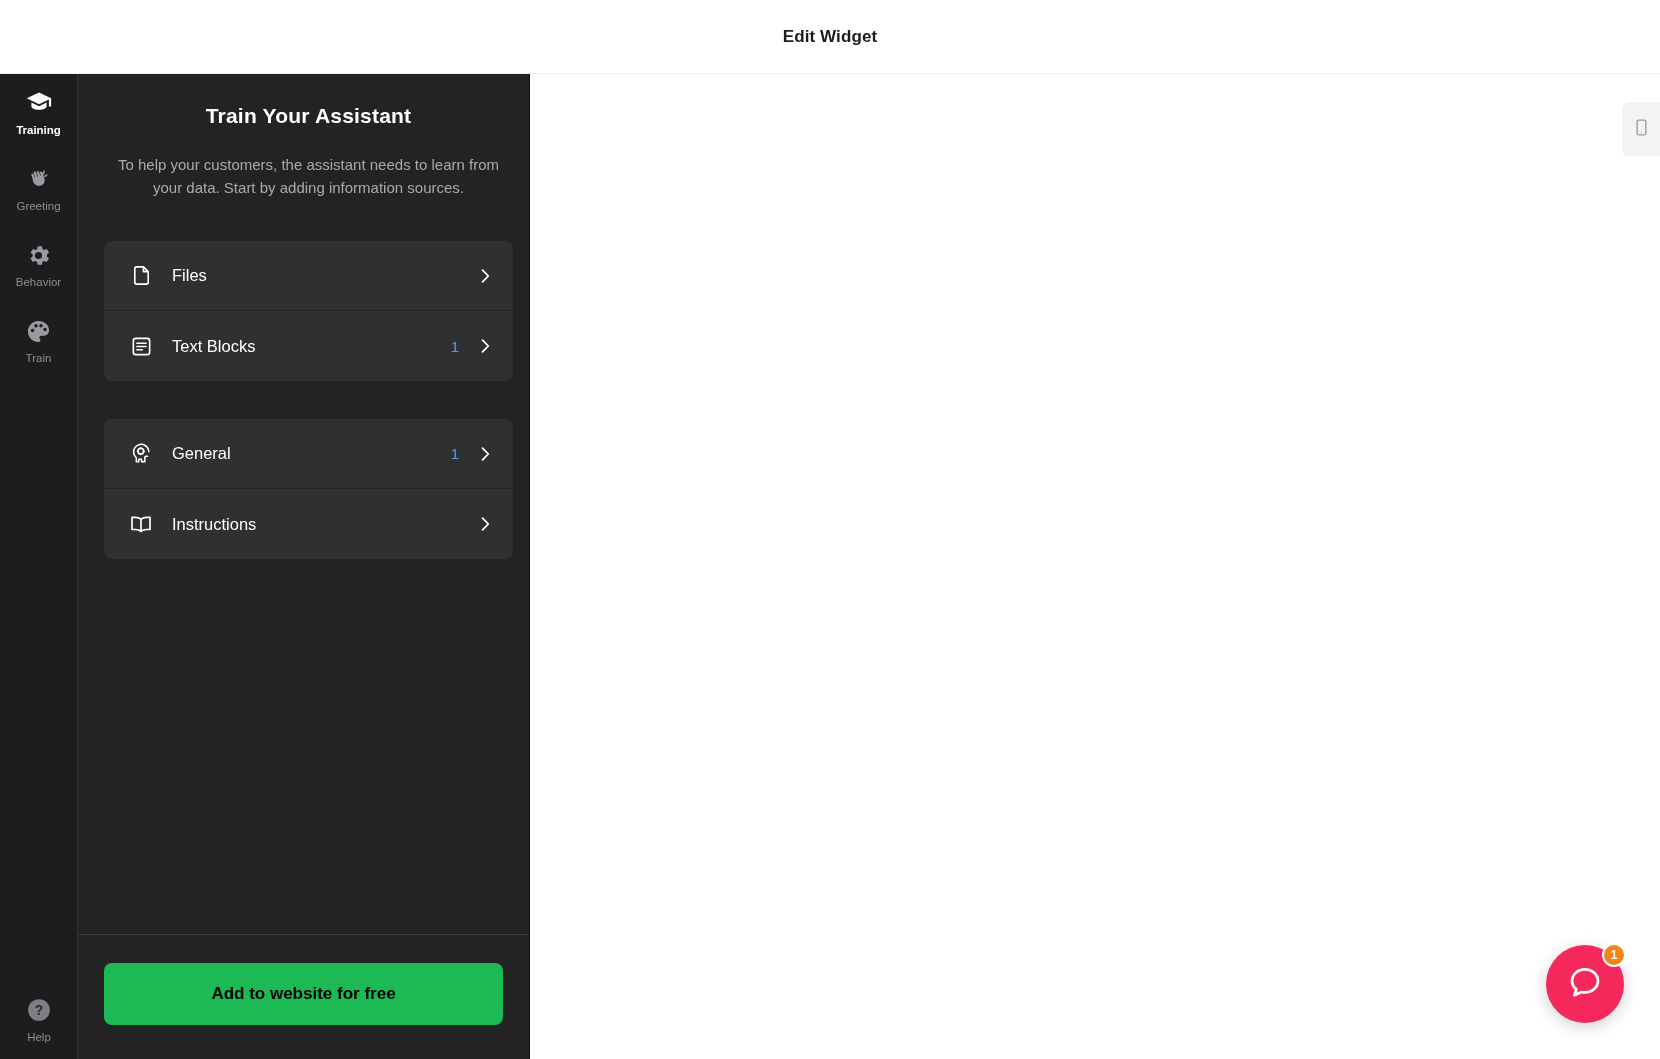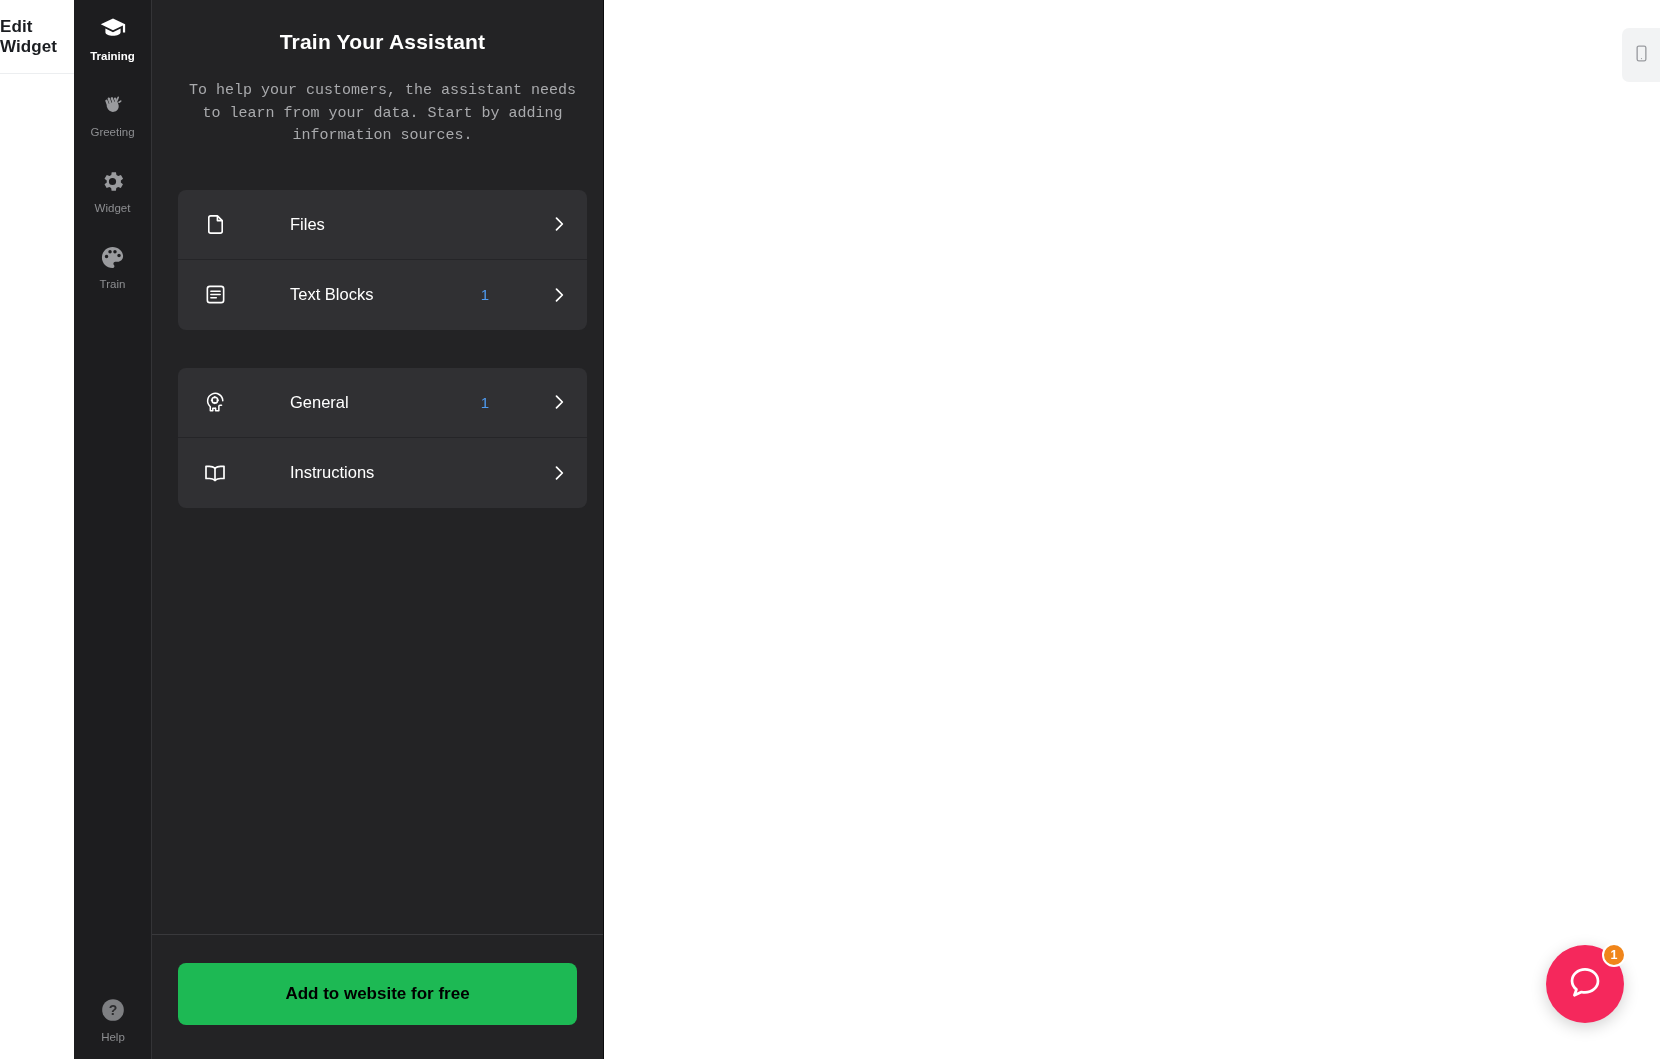--- a/index.html
+++ b/index.html
@@ -3,21 +3,21 @@
 <meta charset="utf-8">
 <style>
   * { box-sizing: border-box; margin: 0; padding: 0; }
   html, body {
     width: 1660px; height: 1059px;
     font-family: "Liberation Sans", sans-serif;
     background: #ffffff;
     overflow: hidden;
   }
 
-  .app { width: 1660px; height: 1059px; display: flex; background:#fff; }
+  .app { width: 1660px; height: 1059px; display: flex; flex-direction: column; background:#fff; }
 
   
   .topbar {
     height: 74px; flex: 0 0 74px;
     display: flex; align-items: center; justify-content: center;
     background: #ffffff;
     border-bottom: 1px solid #eceef0;
   }
   .topbar-title { font-size: 17px; font-weight: bold; color: #1b1d21; letter-spacing: .1px; }
 
@@ -55,36 +55,34 @@
     border-right: 1px solid #0c0c0d;
   }
   .panel-scroll { flex: 1 1 auto; padding: 30px 16px 0 26px; overflow: hidden; }
   .panel-title {
     font-size: 21px; font-weight: bold; color: #ffffff; text-align: center;
     margin-bottom: 26px; letter-spacing: .2px;
   }
   .panel-desc {
     font-size: 15px; line-height: 1.5; color: #a9aaad; text-align: center;
     margin: 0 2px 42px 2px;
-    font-family: Liberation Mono, monospace;
   }
 
   .group {
     background: #303033;
     border-radius: 8px;
     overflow: hidden;
     margin-bottom: 38px;
   }
   .group-row {
     height: 70px;
     display: flex; align-items: center;
     padding: 0 18px 0 22px;
     cursor: pointer;
     border-bottom: 1px solid #252528;
-    gap: 44px;
   }
   .group-row:last-child { border-bottom: none; }
   .row-icon { width: 30px; flex: 0 0 30px; display: flex; align-items: center; justify-content: center; color: #ffffff; }
   .row-label { flex: 1 1 auto; margin-left: 16px; font-size: 16.5px; color: #ffffff; }
   .row-count { font-size: 15px; color: #4f9bf0; margin-right: 16px; font-weight: normal; }
   .row-chevron { color: #ffffff; display: flex; align-items: center; }
 
   .panel-footer {
     flex: 0 0 auto; padding: 28px 26px 34px 26px;
     border-top: 1px solid #39393c;
@@ -163,21 +161,21 @@
         </span>
         <span class="rail-label">Greeting</span>
       </div>
 
       <div class="rail-item">
         <span class="rail-glyph">
           <svg width="27" height="27" viewBox="0 0 24 24" fill="#9a9b9e">
             <path d="M19.4 12.9a7.6 7.6 0 0 0 0-1.8l2-1.5-1.9-3.3-2.4.9a7.3 7.3 0 0 0-1.6-.9l-.4-2.5h-3.8l-.4 2.5c-.57.22-1.1.53-1.6.9l-2.4-.9L4.9 9.6l2 1.5a7.6 7.6 0 0 0 0 1.8l-2 1.5 1.9 3.3 2.4-.9c.5.37 1.03.68 1.6.9l.4 2.5h3.8l.4-2.5c.57-.22 1.1-.53 1.6-.9l2.4.9 1.9-3.3-2-1.5ZM12 15.2A3.2 3.2 0 1 1 12 8.8a3.2 3.2 0 0 1 0 6.4Z"></path>
           </svg>
         </span>
-        <span class="rail-label">Widget</span>
+        <span class="rail-label">Behavior</span>
       </div>
 
       <div class="rail-item">
         <span class="rail-glyph">
           <svg width="27" height="27" viewBox="0 0 24 24" fill="#9a9b9e">
             <path d="M12 2.6C6.8 2.6 2.6 6.8 2.6 12S6.8 21.4 12 21.4c.95 0 1.7-.75 1.7-1.7 0-.45-.17-.84-.45-1.14-.27-.3-.44-.68-.44-1.11 0-.95.76-1.7 1.7-1.7h2c2.7 0 4.9-2.2 4.9-4.9 0-4.6-4.25-8.25-9.41-8.25Zm-5.3 10a1.55 1.55 0 1 1 0-3.1 1.55 1.55 0 0 1 0 3.1Zm3.1-4.1a1.55 1.55 0 1 1 0-3.1 1.55 1.55 0 0 1 0 3.1Zm4.4 0a1.55 1.55 0 1 1 0-3.1 1.55 1.55 0 0 1 0 3.1Zm3.6 3.2a1.55 1.55 0 1 1 0-3.1 1.55 1.55 0 0 1 0 3.1Z"></path>
           </svg>
         </span>
         <span class="rail-label">Train</span>
       </div>

